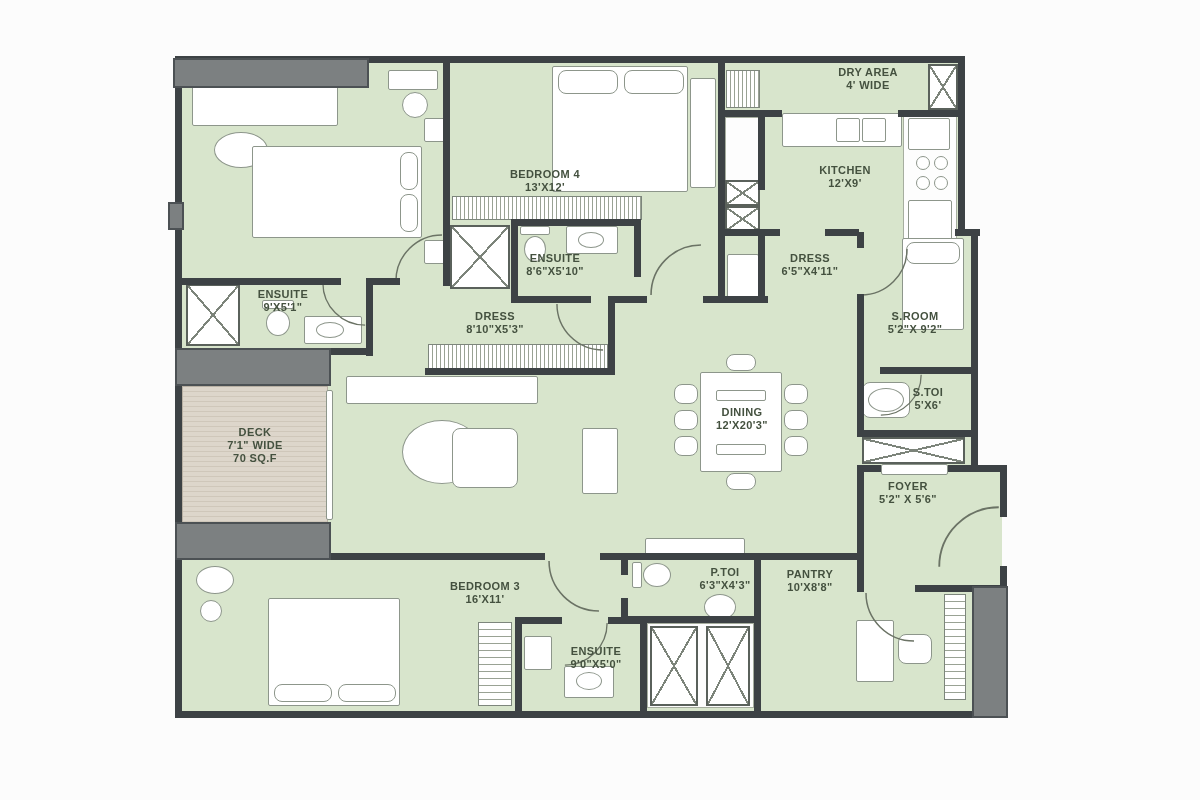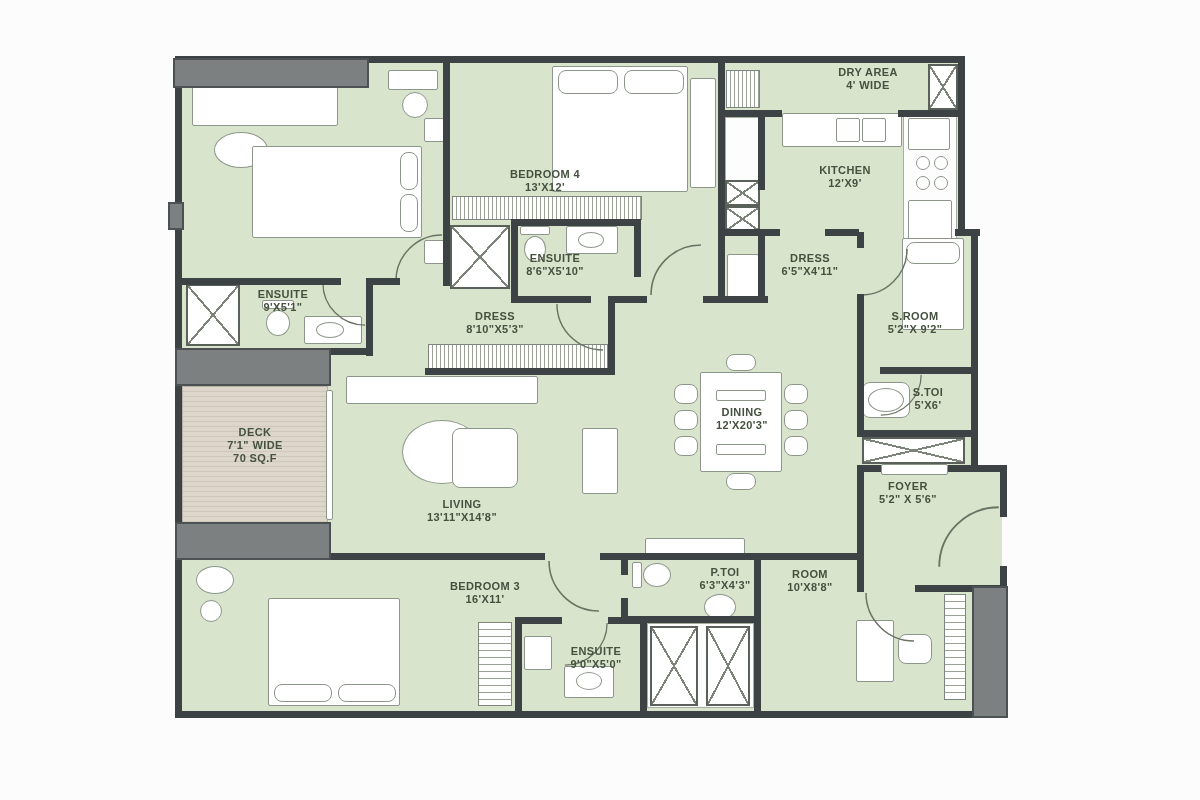--- a/index.html
+++ b/index.html
@@ -256,24 +256,20 @@
   </div>
   <div class="lbl" style="left:888px;top:386px;width:80px">
     <span class="nm">S.TOI</span>
     <span class="dm">5'X6'</span>
   </div>
   <div class="lbl" style="left:195px;top:426px;width:120px">
     <span class="nm">DECK</span>
     <span class="dm">7'1" WIDE</span>
     <span class="dm">70 SQ.F</span>
   </div>
-  <div class="lbl" style="left:382px;top:498px;width:160px">
-    <span class="nm">LIVING</span>
-    <span class="dm">13'11"X14'8"</span>
-  </div>
   <div class="lbl" style="left:682px;top:406px;width:120px">
     <span class="nm">DINING</span>
     <span class="dm">12'X20'3"</span>
   </div>
   <div class="lbl" style="left:848px;top:480px;width:120px">
     <span class="nm">FOYER</span>
     <span class="dm">5'2" X 5'6"</span>
   </div>
   <div class="lbl" style="left:405px;top:580px;width:160px">
     <span class="nm">BEDROOM 3</span>
@@ -281,17 +277,17 @@
   </div>
   <div class="lbl" style="left:546px;top:645px;width:100px">
     <span class="nm">ENSUITE</span>
     <span class="dm">9'0"X5'0"</span>
   </div>
   <div class="lbl" style="left:675px;top:566px;width:100px">
     <span class="nm">P.TOI</span>
     <span class="dm">6'3"X4'3"</span>
   </div>
   <div class="lbl" style="left:750px;top:568px;width:120px">
-    <span class="nm">ROOM</span>
+    <span class="nm">PANTRY</span>
     <span class="dm">10'X8'8"</span>
   </div>
 
 </div>
 
 </body></html>

